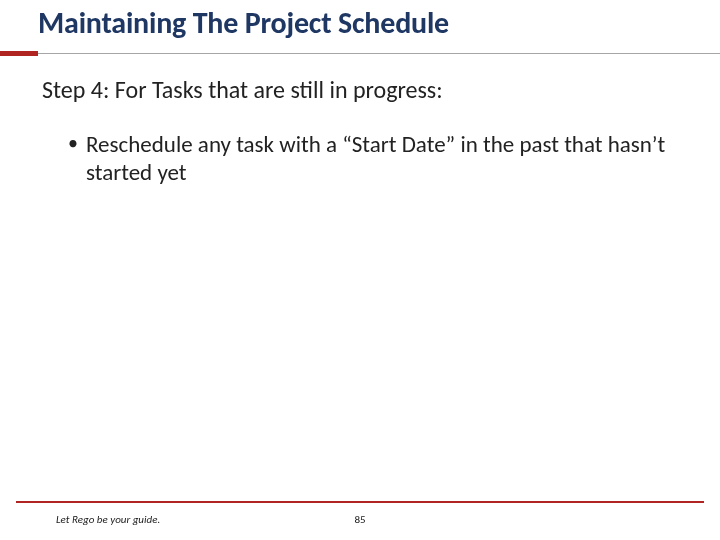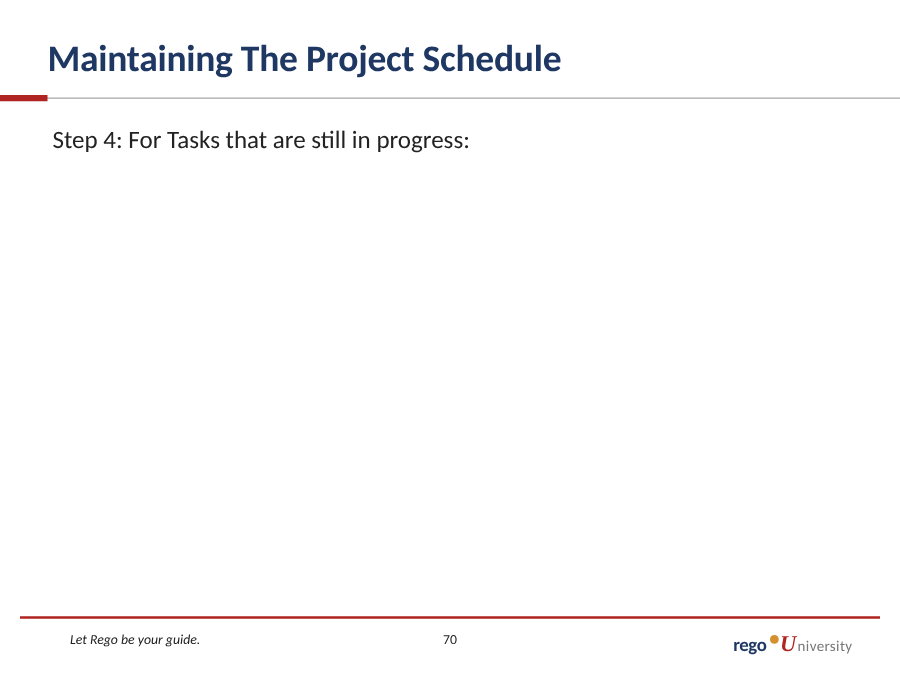--- a/index.html
+++ b/index.html
@@ -5,21 +5,21 @@
   * { margin: 0; padding: 0; box-sizing: border-box; }
   body {
     width: 720px;
     height: 540px;
     background: #ffffff;
     font-family: Calibri, "Segoe UI", Arial, sans-serif;
     position: relative;
     overflow: hidden;
   }
   .header {
-    padding: 29px 0 6px 38px;
+    padding: 4px 0 6px 38px;
   }
   .title {
     font-size: 30px;
     font-weight: 700;
     color: #1f3763;
     letter-spacing: -0.2px;
   }
   .rule-wrap {
     position: relative;
     height: 6px;
@@ -37,21 +37,21 @@
     left: 0;
     width: 38px;
     top: 0;
     height: 5px;
     background: #b02422;
   }
   .content {
     padding: 18px 48px 0 42px;
   }
   .step {
-    font-size: 20px;
+    font-size: 24px;
     color: #222;
     margin-bottom: 26px;
   }
   ul.bullets {
     list-style: none;
     padding-left: 26px;
   }
   ul.bullets li {
     position: relative;
     font-size: 23px;
@@ -74,21 +74,21 @@
     left: 0; right: 0;
     bottom: 14px;
   }
   .footer-rule {
     height: 2px;
     background: #b02422;
     margin: 0 16px 10px 16px;
   }
   .footer-row {
     display: flex;
-    align-items: flex-start;
+    align-items: center;
     justify-content: space-between;
     padding: 0 38px 0 56px;
   }
   .footer-left {
     font-size: 11px;
     font-style: italic;
     color: #222;
   }
   .footer-center {
     font-size: 11px;
@@ -140,28 +140,23 @@
   <div class="title">Maintaining The Project Schedule</div>
 </div>
 <div class="rule-wrap">
   <div class="rule-gray"></div>
   <div class="rule-red"></div>
 </div>
 
 <div class="content">
   <div class="step">Step 4: For Tasks that are still in progress:</div>
   <ul class="bullets">
+    <li>Reschedule any task with a “Start Date” in the past that hasn’t started yet</li>
   </ul>
 </div>
 
 <div class="footer">
   <div class="footer-rule"></div>
   <div class="footer-row">
     <div class="footer-left">Let Rego be your guide.</div>
-    <div class="footer-center">70</div>
-    <div class="logo">
-      <span class="logo-rego">rego</span>
-      <span class="logo-dot"></span>
-      <span class="logo-u">U</span>
-      <span class="logo-niv">niversity</span>
-    </div>
+    <div class="footer-center">85</div>
   </div>
 </div>
 
 </body></html>

